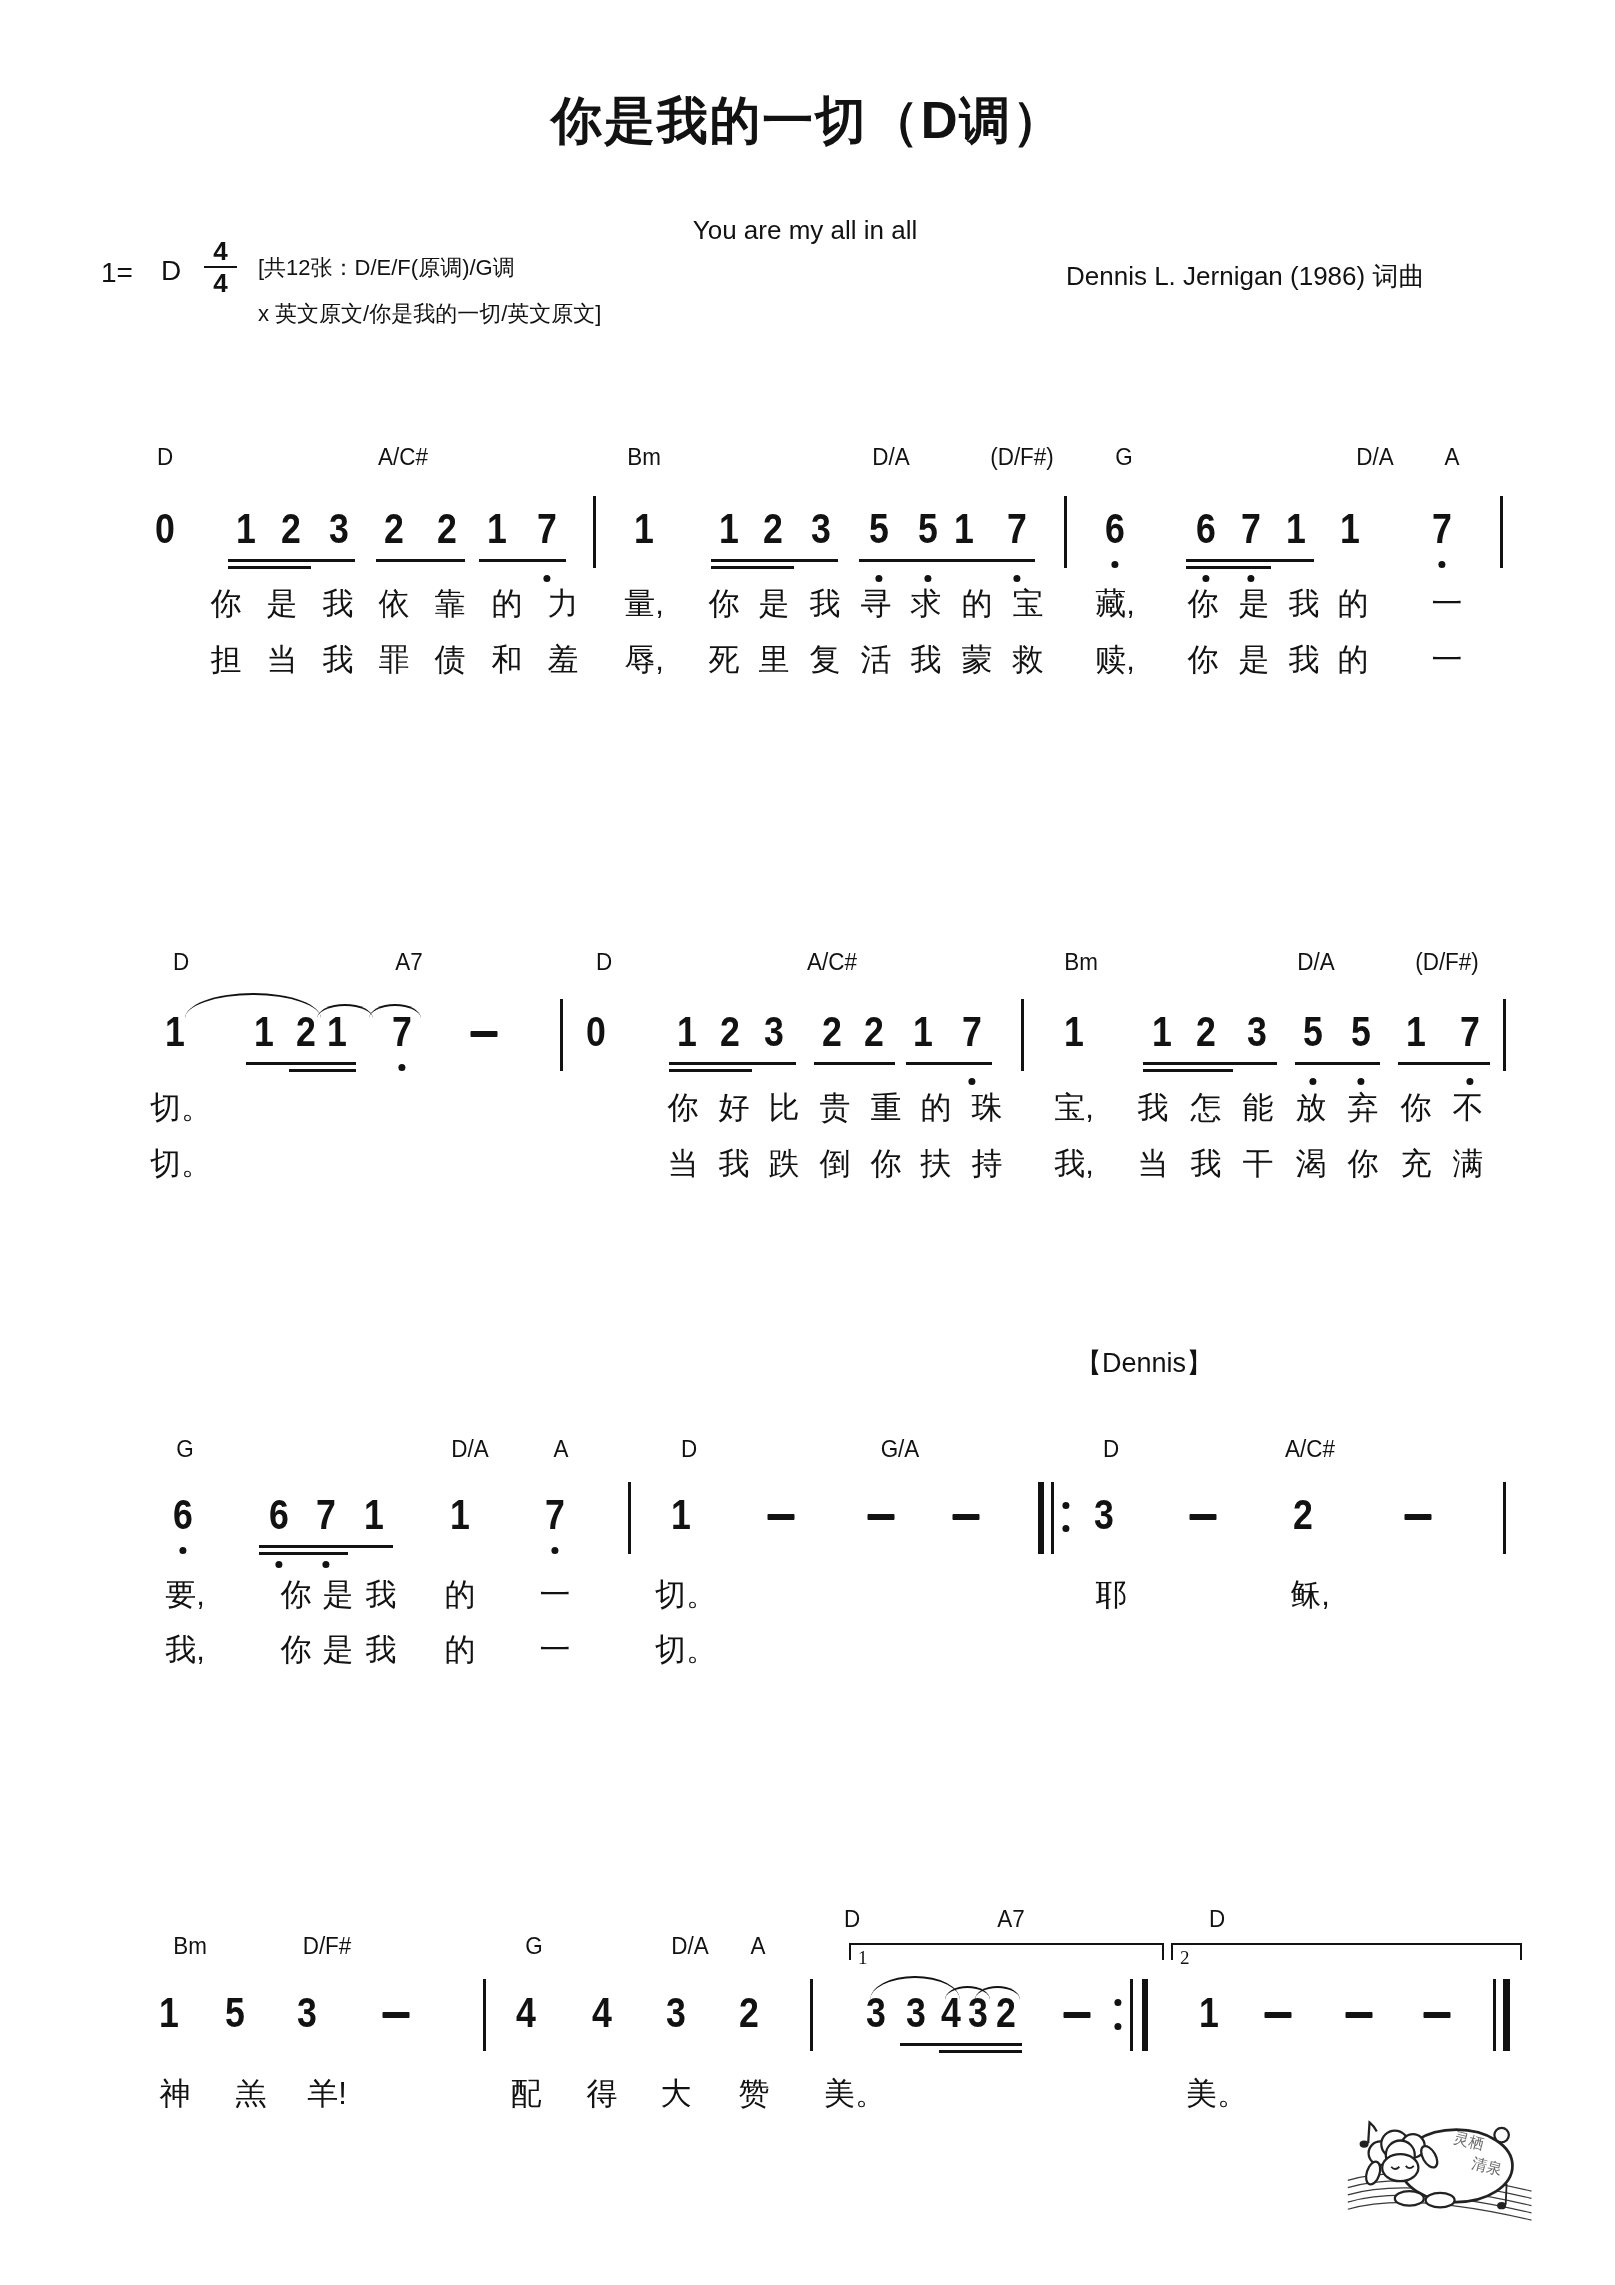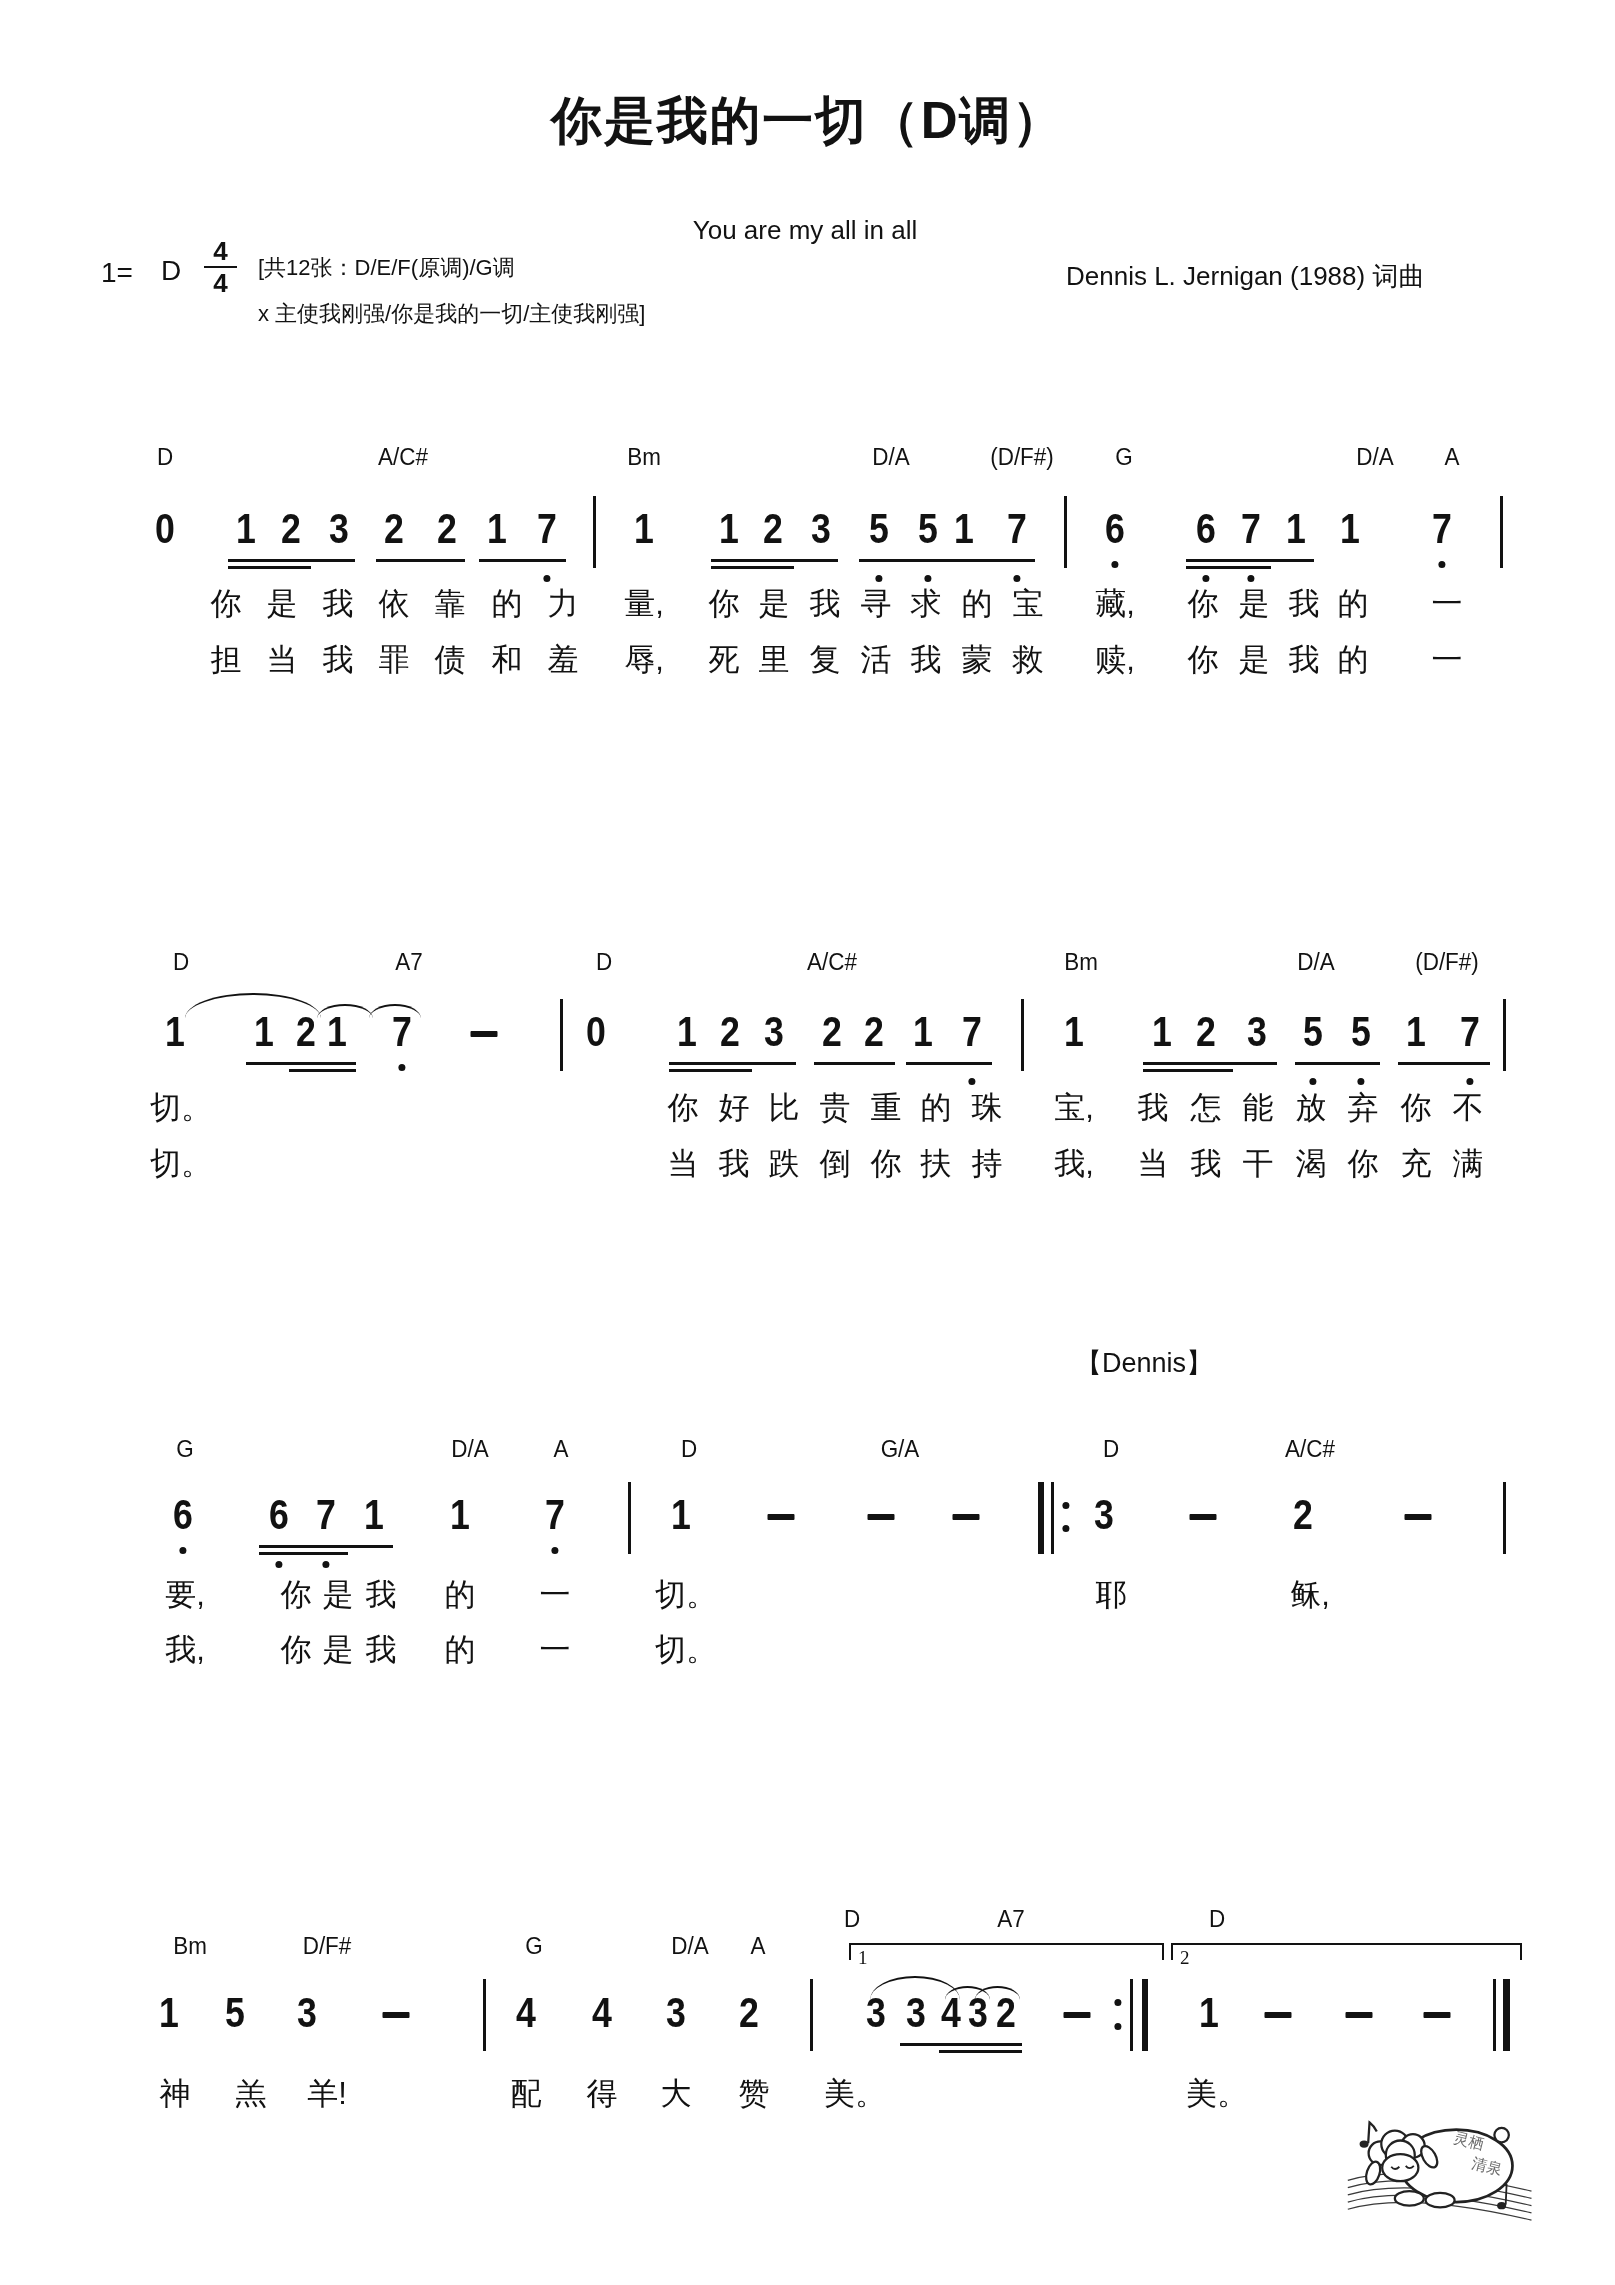--- a/index.html
+++ b/index.html
@@ -39,23 +39,23 @@
 
 <div class="abs keytext" style="left:101px;top:257px;">1=</div>
 <div class="abs keytext" style="left:161px;top:255px;">D</div>
 
 <div class="abs frac" style="left:204px;top:237px;">
   <div class="top">4</div>
   <div class="bot">4</div>
 </div>
 
 <div class="abs edition" style="left:258px;top:253px;">[共12张：D/E/F(原调)/G调</div>
-<div class="abs edition" style="left:258px;top:299px;">x 主使我刚强/你是我的一切/主使我刚强]</div>
-
-<div class="abs credit" style="left:1066px;top:259px;">Dennis L. Jernigan (1988) 词曲</div>
+<div class="abs edition" style="left:258px;top:299px;">x 英文原文/你是我的一切/英文原文]</div>
+
+<div class="abs credit" style="left:1066px;top:259px;">Dennis L. Jernigan (1986) 词曲</div>
 
 <div class="abs ctr chorus" style="left:1144px;top:1345px;">【Dennis】</div>
 
 <div id="score">
     <div style="left: 0px; top: 0px; width: 1616px;">
       <div class="abs chord" style="left: 165px; top: 443px;">D</div>
       <div class="abs chord" style="left: 403px; top: 443px;">A/C#</div>
       <div class="abs chord" style="left: 644px; top: 443px;">Bm</div>
       <div class="abs chord" style="left: 891px; top: 443px;">D/A</div>
       <div class="abs chord" style="left: 1022px; top: 443px;">(D/F#)</div>

